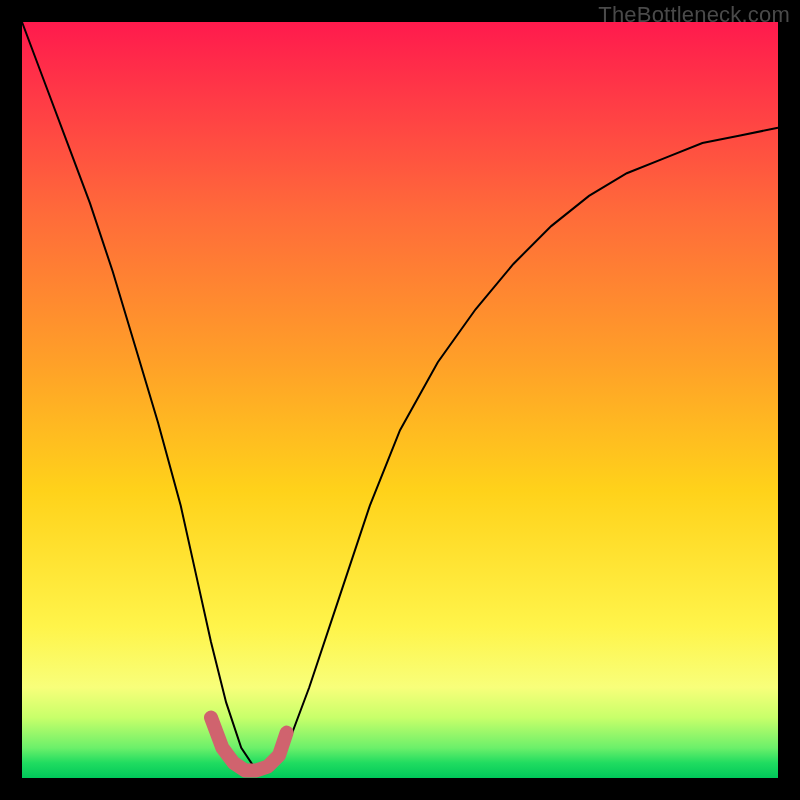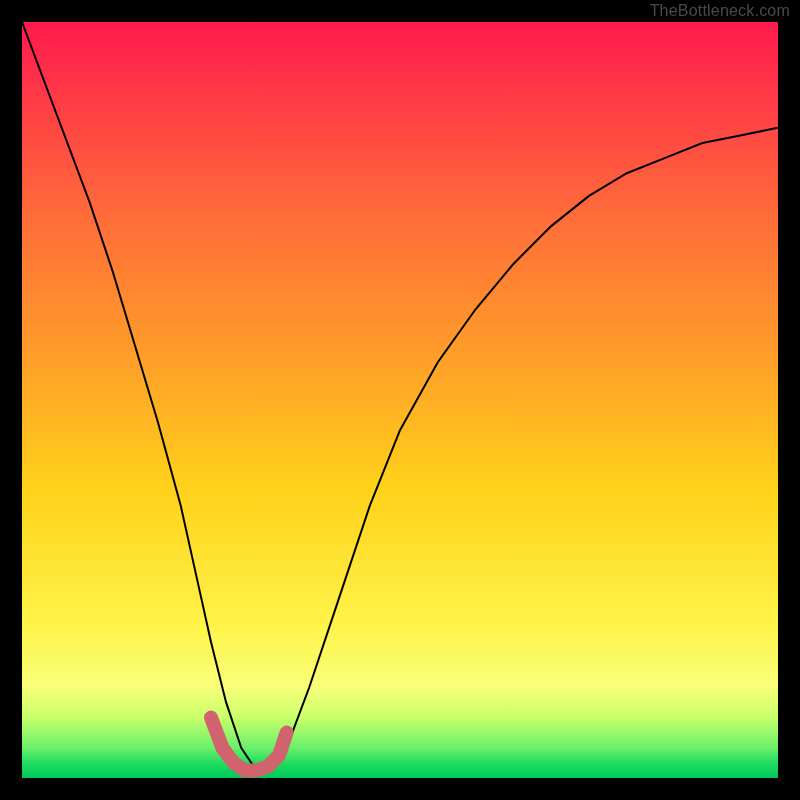--- a/index.html
+++ b/index.html
@@ -29,21 +29,21 @@
       #6cf06a 96%,
       #20dc60 98%,
       #00c85a 100%
     );
   }
   .attribution {
     position: absolute;
     top: 2px;
     right: 10px;
     color: #4a4a4a;
-    font-size: 16px;
+    font-size: 22px;
     font-weight: 500;
     letter-spacing: 0.2px;
   }
   svg.curve {
     position: absolute;
     left: 0; top: 0;
     width: 100%; height: 100%;
     overflow: visible;
   }
 </style>

